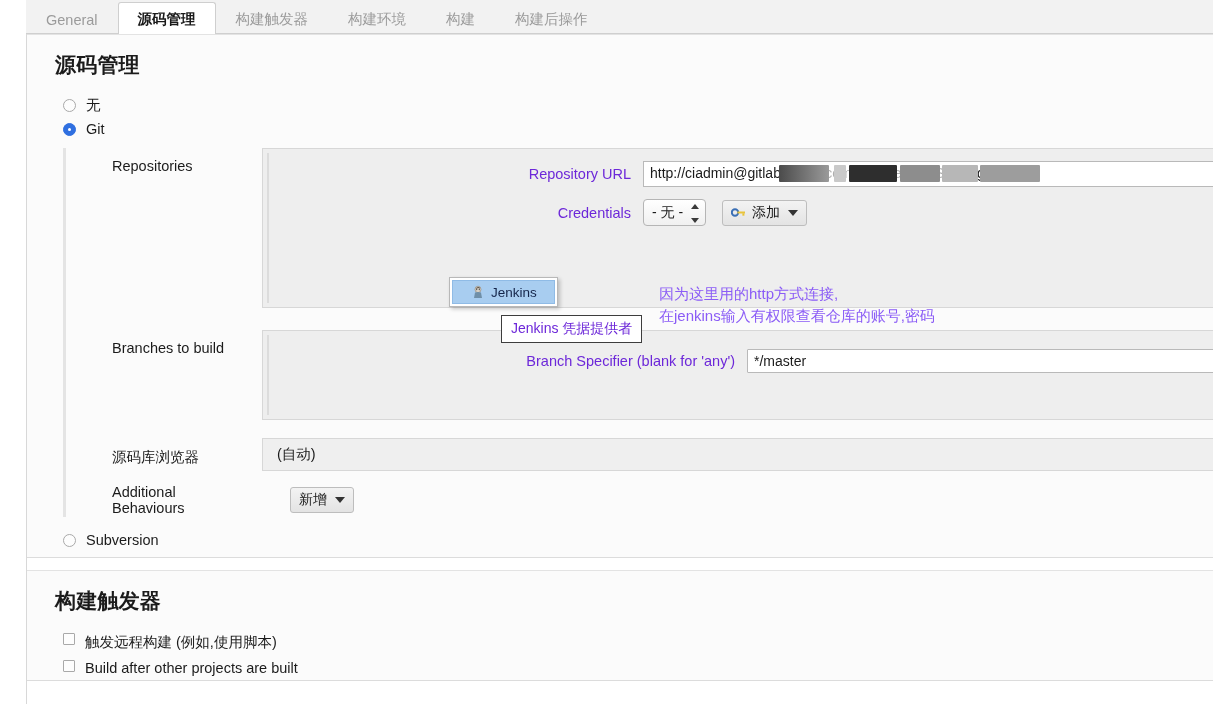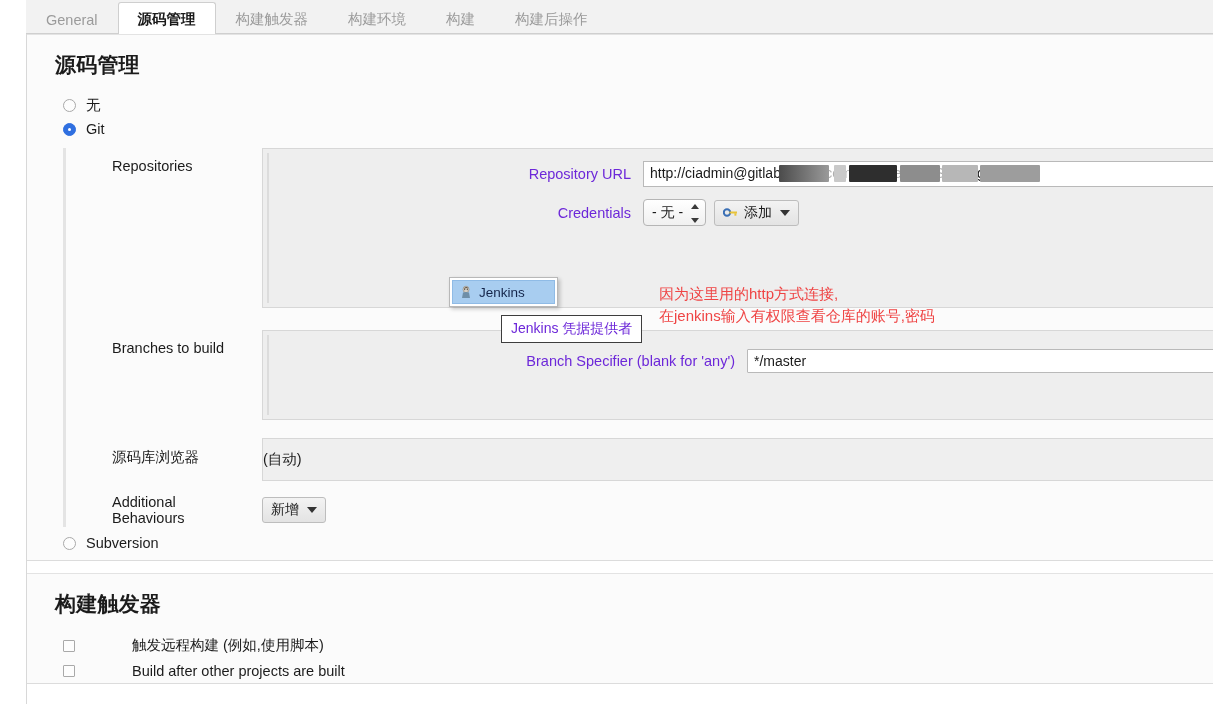--- a/index.html
+++ b/index.html
@@ -263,21 +263,21 @@
     width: 109px;
     background: #ffffff;
     border: 1px solid #b8b8b8;
     box-shadow: 2px 2px 4px rgba(0,0,0,.22);
     padding: 2px;
     z-index: 40;
   }
   .dropdown-item {
     display: flex; align-items: center;
     height: 24px;
-    padding: 0 6px;
+    padding: 0 18px;
     font-size: 13.5px;
     color: #14254a;
     background: #a8cdf0;
     border: 1px solid #8fbbe6;
     cursor: pointer;
   }
   .dropdown-item .jicon { margin-right: 6px; display: inline-flex; }
 
   .tooltip {
     position: absolute;
@@ -289,52 +289,53 @@
     color: #6d28d9;
     white-space: nowrap;
     z-index: 41;
   }
 
   .annotation {
     position: absolute;
     left: 659px; top: 283px;
     font-size: 15px;
     line-height: 22px;
-    color: #ef4444;
+    color: #8b5cf6;
     white-space: nowrap;
     z-index: 30;
   }
 
   
   .plain-field {
     flex: 1 1 auto;
     background: #efefef;
     border: 1px solid #d7d7d7;
     border-right: none;
-    height: 43px;
+    height: 33px;
     display: flex; align-items: center;
+    padding-left: 14px;
     font-size: 14.5px;
     color: #1b1b1b;
   }
 
   .behaviours-row {
     display: flex; align-items: center;
     min-height: 34px;
     margin-top: 12px;
+    gap: 28px;
   }
   .behaviours-row .field-label { padding-top: 0; display:flex; align-items:center; height:30px;}
 
   
   .check-row {
-    display: flex; align-items: center;
+    display: flex; align-items: flex-start;
     padding: 4px 0 4px 36px;
     font-size: 14.5px;
     color: #1b1b1b;
     cursor: pointer;
-    gap: 47px;
   }
   .cbox {
     width: 12px; height: 12px;
     border: 1px solid #a9a9a9;
     background: #fdfdfd;
     margin-right: 10px;
     flex: none;
     border-radius: 1px;
   }
   .gap { height: 12px; background:#ffffff; }
@@ -395,21 +396,21 @@
 
               <div class="sub-row">
                 <div class="sub-label w-repo">Credentials</div>
                 <div class="sel">
                   <span>- 无 -</span>
                   <span class="arrows">
                       <i class="up"></i>
                       <i class="dn"></i>
                     </span>
                 </div>
-                <div class="btn" style="margin-left:8px;">
+                <div class="btn" style="margin-left:16px;">
                   <span class="key-icon">
                     <svg width="15" height="13" viewBox="0 0 15 13">
                       <circle cx="4" cy="6.5" r="3.2" fill="none" stroke="#3a6fb5" stroke-width="2"></circle>
                       <rect x="6.4" y="5.5" width="7.6" height="2" fill="#e8c33a"></rect>
                       <rect x="11.4" y="7.3" width="2" height="2.4" fill="#e8c33a"></rect>
                     </svg>
                   </span>
                   <span>添加</span>
                   <span class="caret"></span>
                 </div>
@@ -437,21 +438,21 @@
 
           <div class="behaviours-row">
             <div class="field-label">Additional Behaviours</div>
             <div class="btn">
               <span>新增</span>
               <span class="caret"></span>
             </div>
           </div>
         </div>
 
-        <div class="radio-row" style="margin-top:5px;">
+        <div class="radio-row" style="margin-top:12px;">
           <span class="radio"></span>
           <span>Subversion</span>
         </div>
 
       </div>
     </div>
 
     <div class="gap"></div>
 
     <div class="section">

